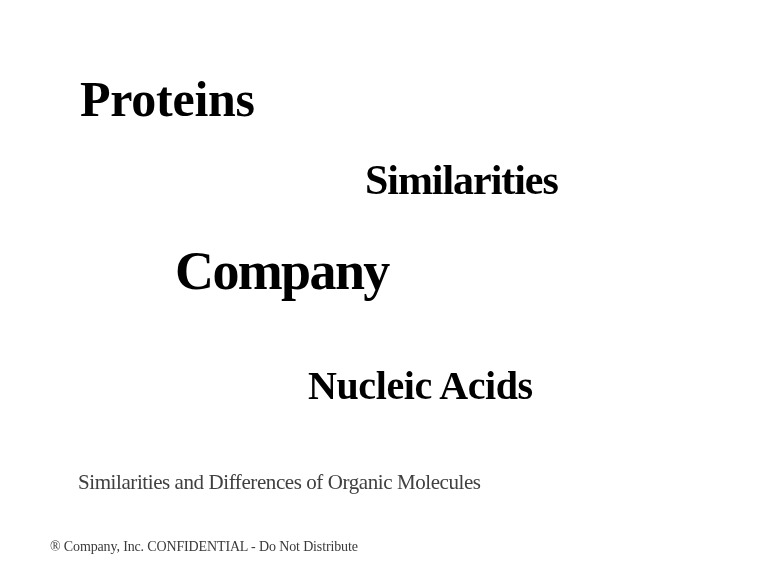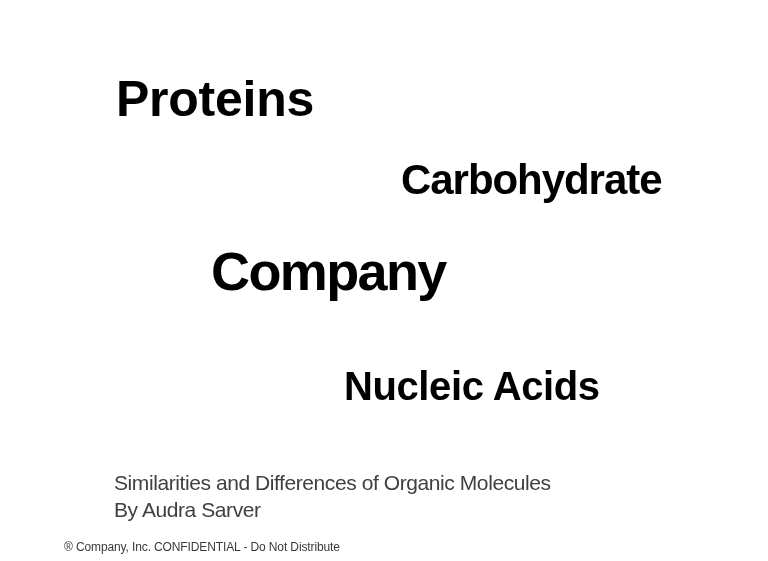--- a/index.html
+++ b/index.html
@@ -6,23 +6,22 @@
     margin: 0;
     padding: 0;
     background: #ffffff;
   }
   .slide {
     position: relative;
     width: 644px;
     height: 561px;
     background: #ffffff;
     overflow: hidden;
-    font-family: Liberation Sans, sans-serif;
+    font-family: Liberation Serif, serif;
     color: #000000;
-    margin-left: 36px;
   }
   .term {
     position: absolute;
     font-weight: bold;
     line-height: 1;
     white-space: nowrap;
     color: #000000;
   }
   .term-proteins {
     left: 80px;
@@ -54,42 +53,41 @@
     top: 469px;
     font-size: 21px;
     line-height: 27px;
     letter-spacing: -0.02em;
     font-weight: normal;
     color: #404040;
     white-space: nowrap;
   }
   .footer {
     position: absolute;
-    left: 28px;
+    left: 50px;
     top: 541px;
-    font-size: 12px;
+    font-size: 14px;
     line-height: 12px;
     letter-spacing: -0.01em;
     color: #3a3a3a;
     white-space: nowrap;
   }
 </style>
 </head>
 <body>
 
 <div class="slide">
 
   <div class="term term-proteins">Proteins</div>
 
-  <div class="term term-carbohydrate">Carbohydrate</div>
+  <div class="term term-carbohydrate">Similarities</div>
 
   <div class="term term-lipids">Company</div>
 
   <div class="term term-nucleic-acids">Nucleic Acids</div>
 
   <div class="caption">
     <div>Similarities and Differences of Organic Molecules</div>
-    <div>By Audra Sarver</div>
   </div>
 
   <div class="footer">® Company, Inc. CONFIDENTIAL - Do Not Distribute</div>
 
 </div>
 
 </body></html>

